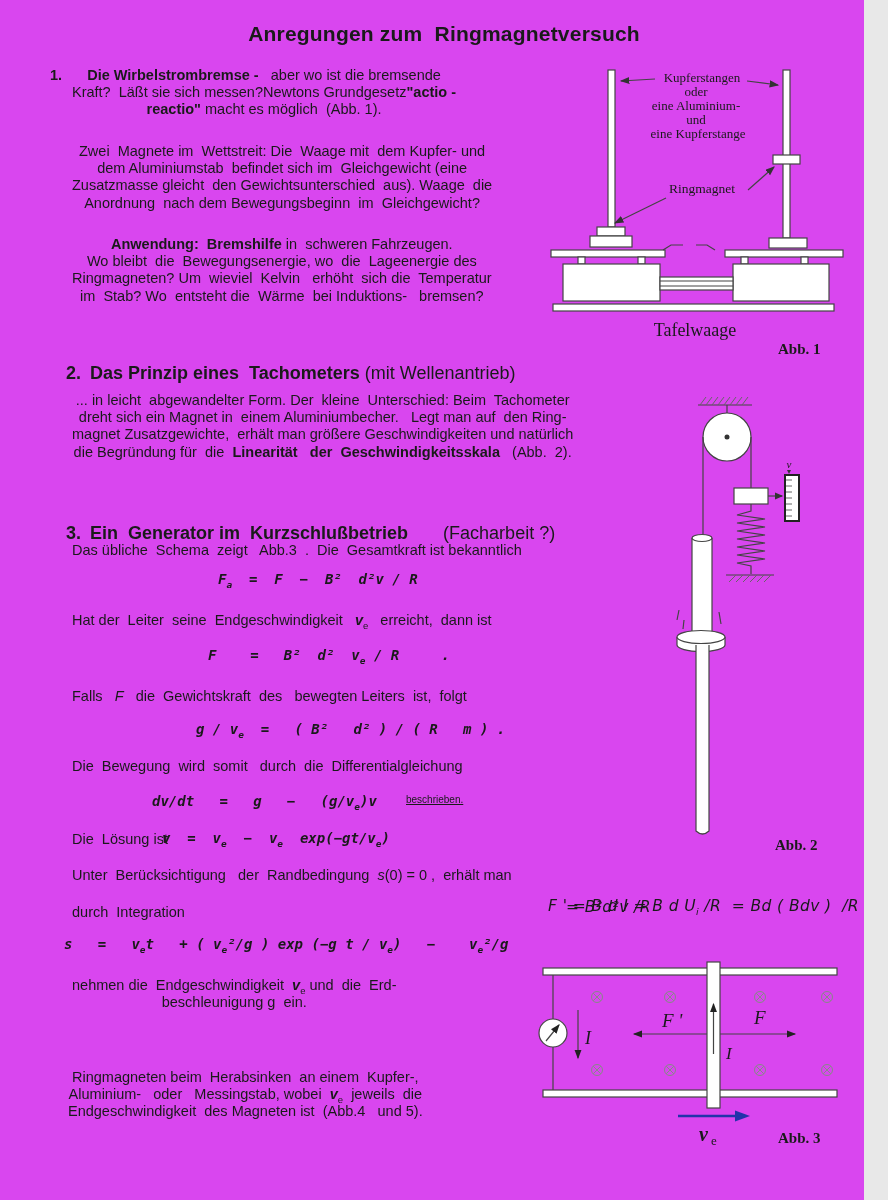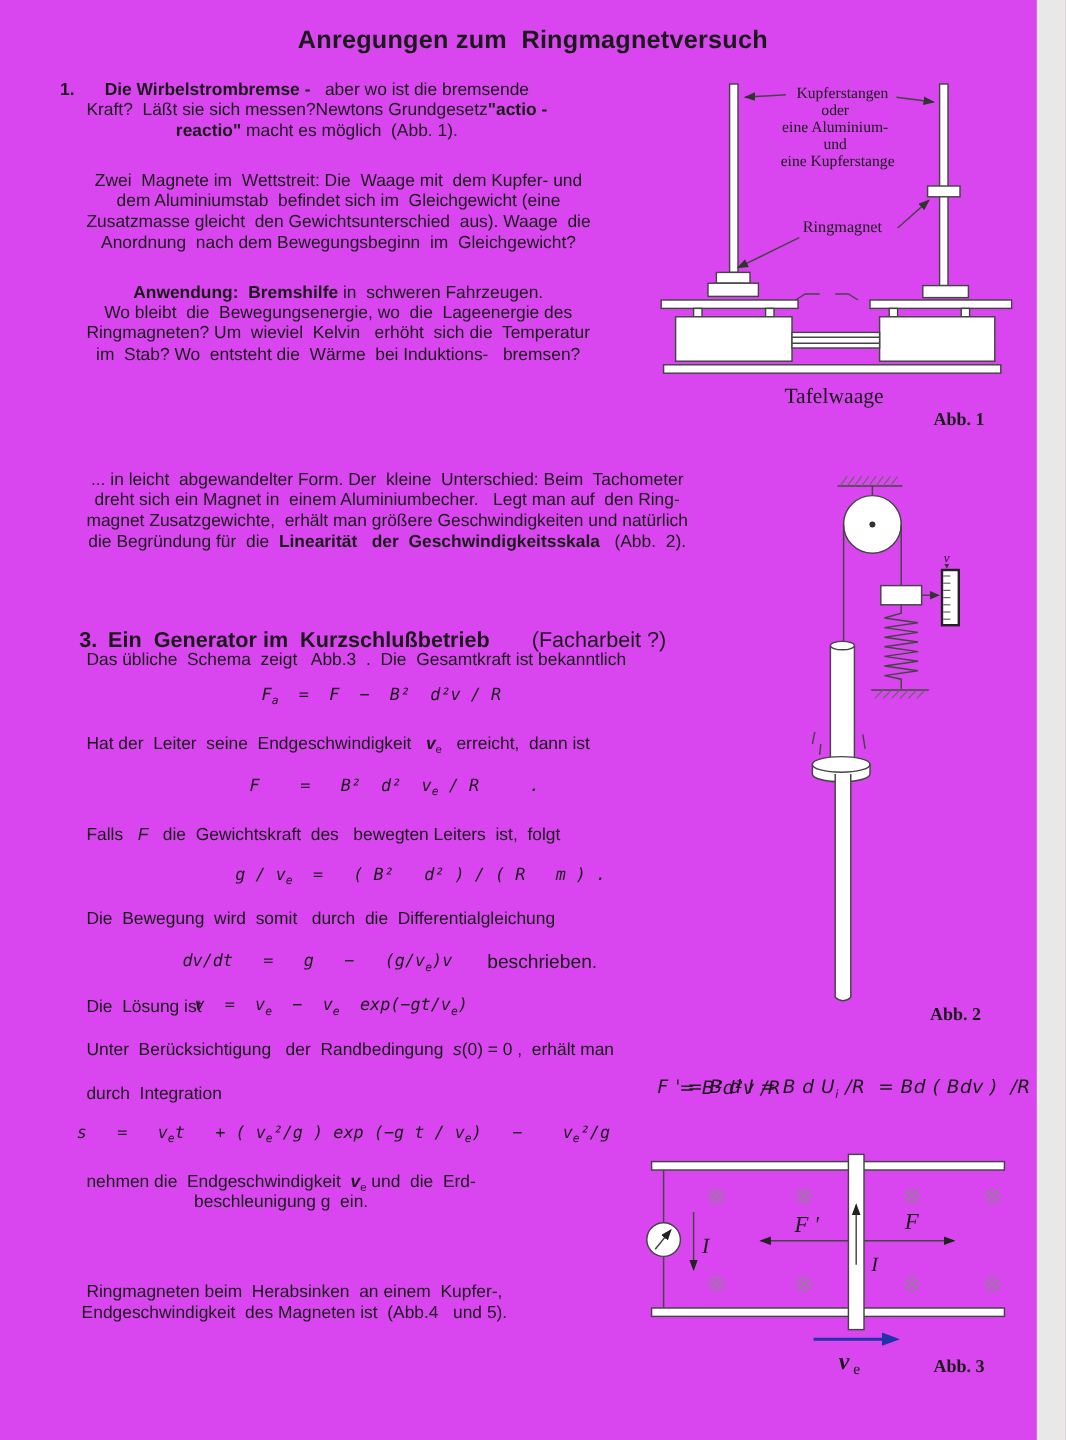--- a/index.html
+++ b/index.html
@@ -7,24 +7,24 @@
         font-family:"Liberation Sans",sans-serif;color:#1a1a1a;}
   .abs{position:absolute;}
   .title{position:absolute;top:22px;left:0;width:888px;text-align:center;
          font-size:21px;font-weight:bold;white-space:pre;letter-spacing:.2px;}
   .ln{white-space:pre;font-size:14.5px;line-height:17.2px;height:17.2px;text-align:center;}
   .b{font-weight:bold;}
   .num{position:absolute;font-size:14.5px;font-weight:bold;}
   .h2{position:absolute;font-size:18px;white-space:pre;}
   .h2 .hnum{font-weight:bold;margin-right:9px;}
   .hreg{font-weight:normal;}
-  .fm{position:absolute;font-family:"DejaVu Sans Mono",monospace;font-weight:normal;
+  .fm{position:absolute;font-family:"DejaVu Sans Mono",monospace;font-weight:bold;
       font-style:italic;font-size:14px;white-space:pre;}
   .fm sub, sub{font-size:9.5px;line-height:0;}
-  .tail{position:absolute;font-size:16px;white-space:pre;}
+  .tail{position:absolute;font-size:10px;white-space:pre;text-decoration:underline;}
   .fig3f{position:absolute;font-family:"DejaVu Sans",sans-serif;font-style:italic;
          font-size:15.5px;white-space:pre;letter-spacing:.4px;}
   svg{position:absolute;overflow:visible;}
   svg text{font-family:"Liberation Serif",serif;fill:#1a1a1a;}
   .sline{stroke:#444;stroke-width:1.2;fill:none;}
   .swhite{stroke:#444;stroke-width:1.2;fill:#ffffff;}
   .thin{stroke:#666;stroke-width:1;fill:none;}
 </style>
 </head>
 <body>
@@ -47,20 +47,23 @@
     <div class="ln">Anordnung  nach dem Bewegungsbeginn  im  Gleichgewicht?</div>
   </div>
 
   <div class="abs" style="left:72px;top:236px">
     <div class="ln"><span class="b">Anwendung:  Bremshilfe</span><span> in  schweren Fahrzeugen.</span></div>
     <div class="ln">Wo bleibt  die  Bewegungsenergie, wo  die  Lageenergie des</div>
     <div class="ln">Ringmagneten? Um  wieviel  Kelvin   erhöht  sich die  Temperatur</div>
     <div class="ln">im  Stab? Wo  entsteht die  Wärme  bei Induktions-   bremsen?</div>
   </div>
 
+  <div class="h2" style="left:46px;top:342px">
+    <span class="hnum">2.</span><span class="b">Das Prinzip eines  Tachometers</span><span class="hreg"> (mit Wellenantrieb)</span>
+  </div>
 
   <div class="abs" style="left:72px;top:392px">
     <div class="ln">... in leicht  abgewandelter Form. Der  kleine  Unterschied: Beim  Tachometer</div>
     <div class="ln">dreht sich ein Magnet in  einem Aluminiumbecher.   Legt man auf  den Ring-</div>
     <div class="ln">magnet Zusatzgewichte,  erhält man größere Geschwindigkeiten und natürlich</div>
     <div class="ln"><span>die Begründung für  die  </span><span class="b">Linearität   der  Geschwindigkeitsskala</span><span>   (Abb.  2).</span></div>
   </div>
 
   <div class="h2" style="left:46px;top:502px;font-size:18px">
     <span class="hnum">3.</span><span class="b">Ein  Generator im  Kurzschlußbetrieb</span><span class="hreg">       (Facharbeit ?)</span>
@@ -91,20 +94,21 @@
 
   <div class="fm" style="left:64px;top:936px">s   =   v<sub>e</sub>t   + ( v<sub>e</sub>²/g ) exp (−g t / v<sub>e</sub>)   −    v<sub>e</sub>²/g</div>
 
   <div class="abs" style="left:72px;top:977px">
     <div class="ln">nehmen die  Endgeschwindigkeit  <b><i>v</i></b><sub>e</sub> und  die  Erd-</div>
     <div class="ln">beschleunigung g  ein.</div>
   </div>
 
   <div class="abs" style="left:68px;top:1069px">
     <div class="ln">Ringmagneten beim  Herabsinken  an einem  Kupfer-,</div>
+    <div class="ln">Aluminium-   oder   Messingstab, wobei  <b><i>v</i></b><sub>e</sub>  jeweils  die</div>
     <div class="ln">Endgeschwindigkeit  des Magneten ist  (Abb.4   und 5).</div>
   </div>
 
   <svg style="left:545px;top:60px" width="330" height="298" viewBox="0 0 330 298">
     <defs>
       <marker id="f1a" markerWidth="9" markerHeight="8" refX="7" refY="3" orient="auto">
         <path d="M0,0 L8,3 L0,6 z" fill="#333"></path>
       </marker>
     </defs>
 

